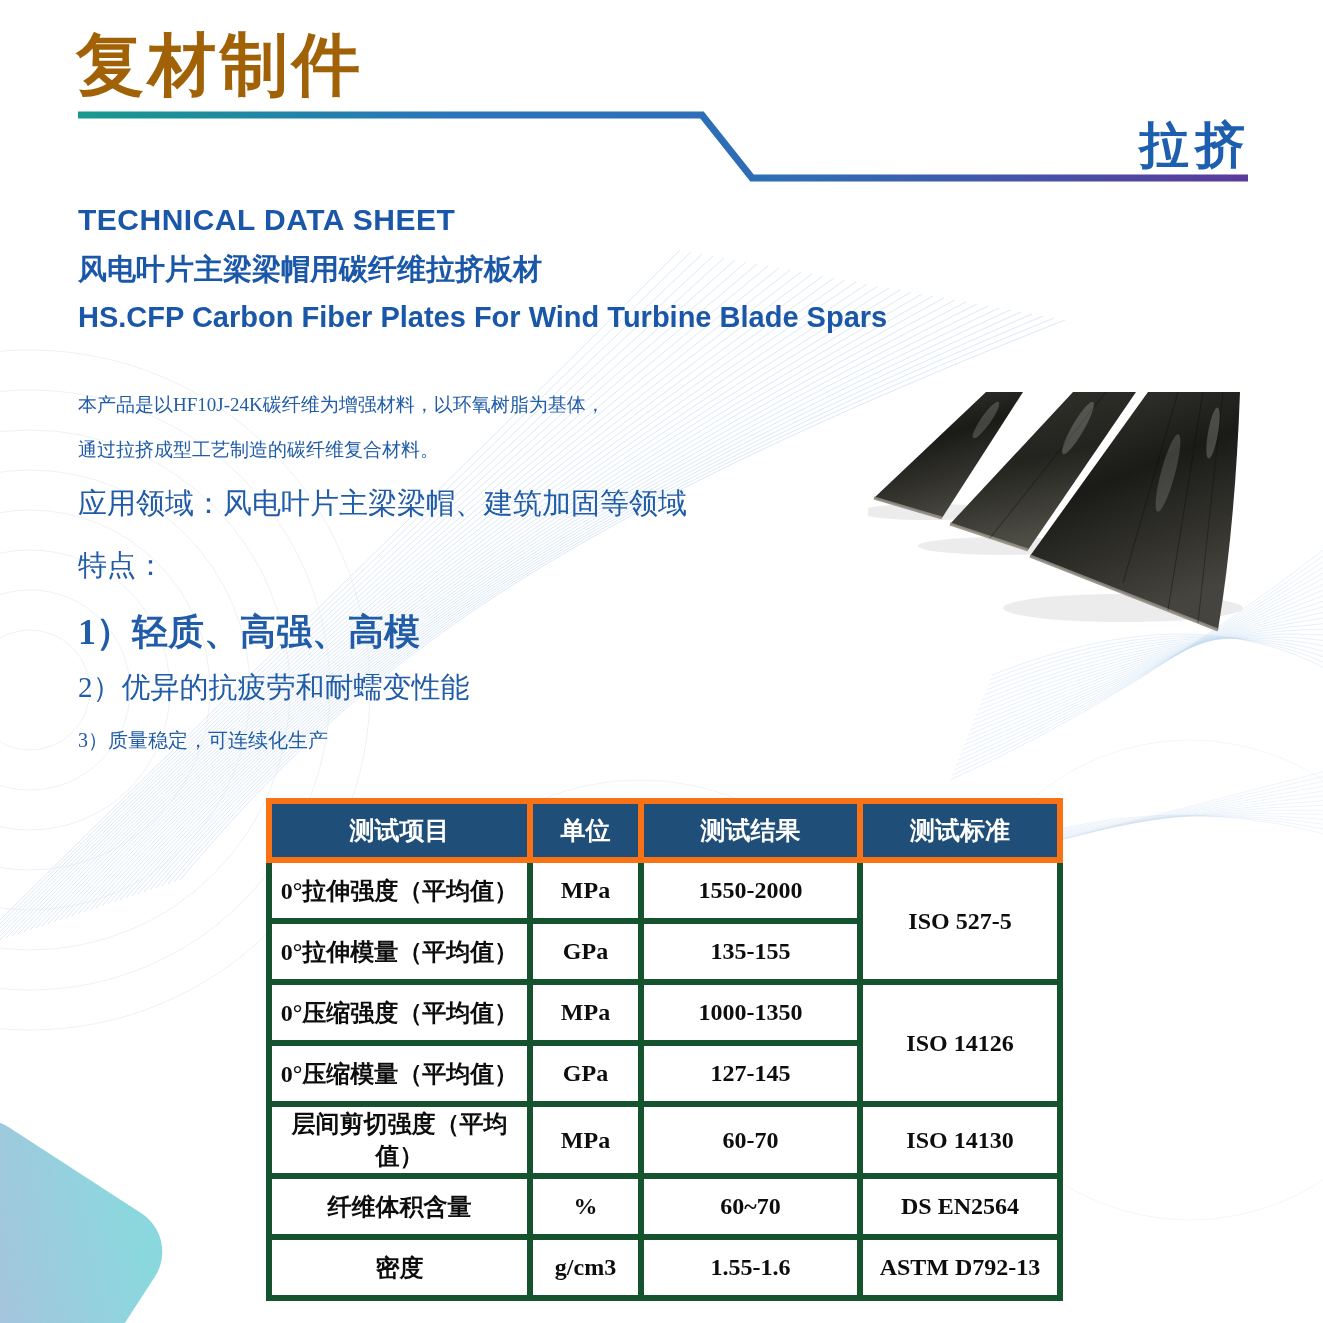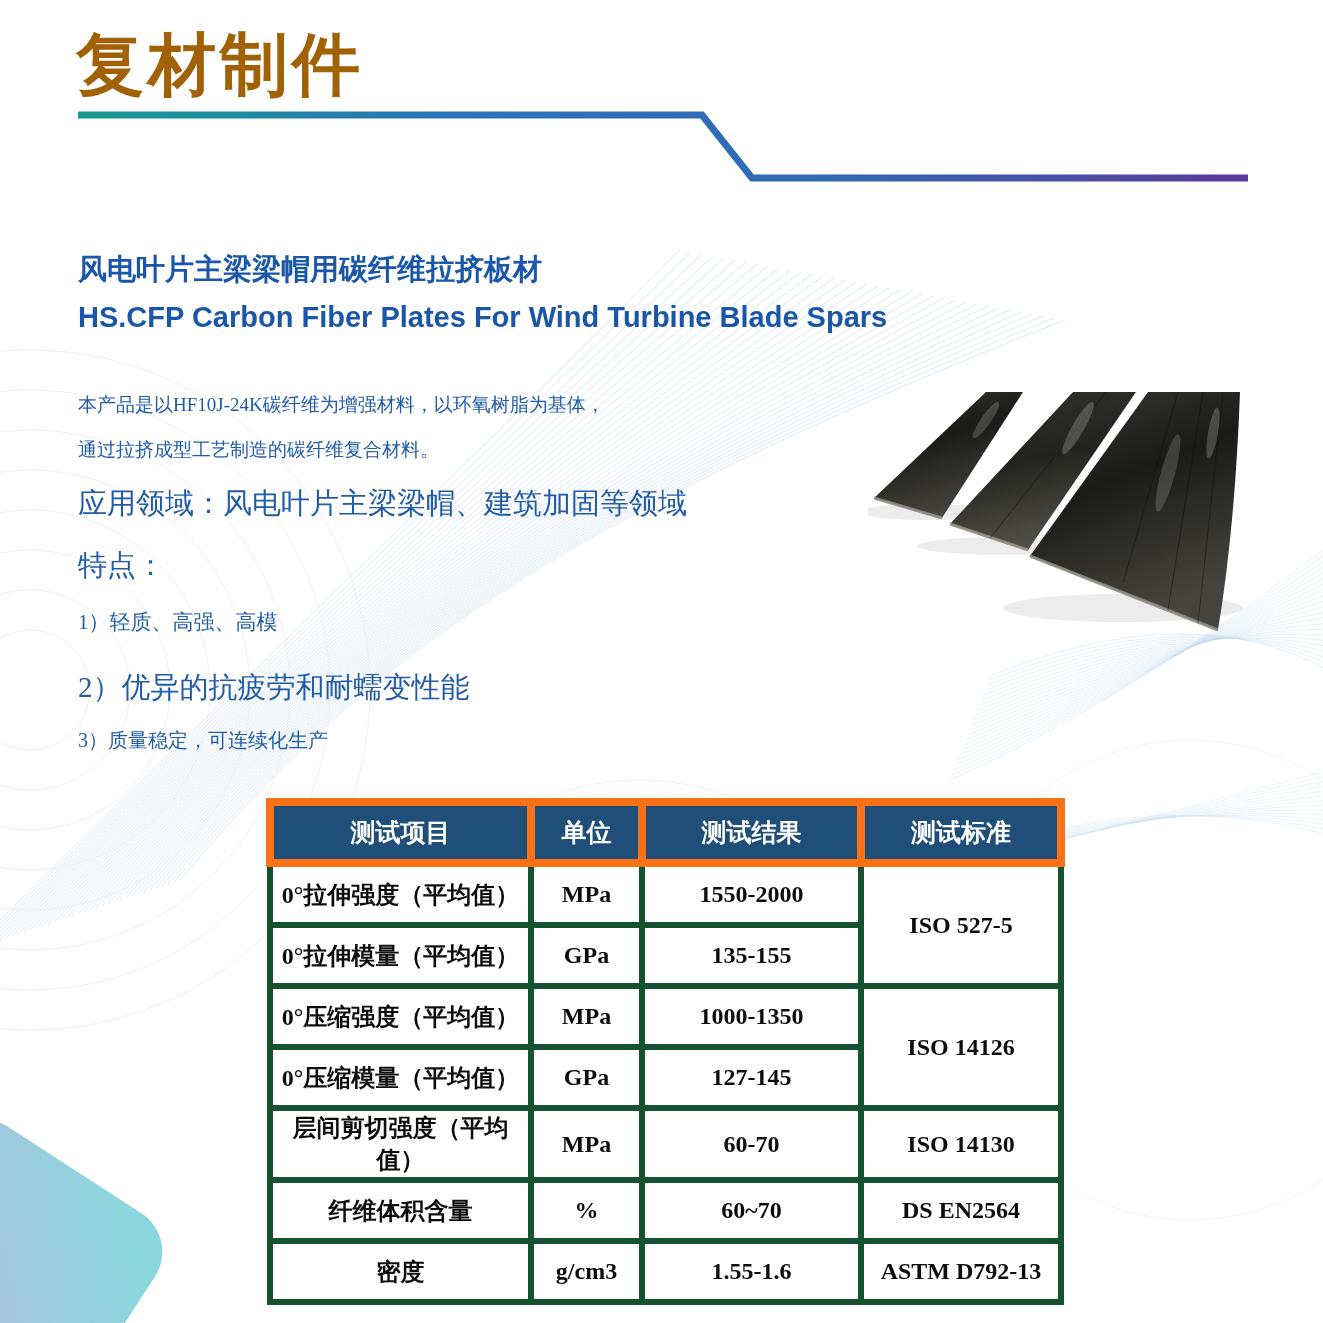--- a/index.html
+++ b/index.html
@@ -24,35 +24,35 @@
   
   .tds-heading{left:78px;top:203px;font-size:30px;font-weight:bold;color:#1b57a8;letter-spacing:.5px;z-index:2;}
   .sub-zh{left:78px;top:250px;font-size:29px;font-weight:900;color:#1b57a8;z-index:2;}
   .sub-en{left:78px;top:301px;font-size:29px;font-weight:bold;color:#1b57a8;z-index:2;}
 
   
   .cn-serif{font-family:"Liberation Serif",serif;color:#215ca8;}
   .intro{left:78px;top:382px;font-size:19px;line-height:45px;z-index:2;}
   .application{left:78px;top:484px;font-size:29px;z-index:2;}
   .features-label{left:78px;top:546px;font-size:29px;z-index:2;}
-  .feature-1{left:78px;top:608px;font-size:21px;z-index:2;}
+  .feature-1{left:78px;top:608px;font-size:36px;z-index:2;font-weight:bold;}
   .feature-2{left:78px;top:668px;font-size:29px;z-index:2;}
   .feature-3{left:78px;top:727px;font-size:20px;z-index:2;}
 
   
   .photo-svg{left:868px;top:378px;z-index:2;}
 
   
   .data-table{
     position:absolute;left:266px;top:798px;z-index:3;
     border-collapse:collapse;table-layout:fixed;background:#ffffff;
   }
   .data-table th{
     background:#1f4e79;color:#ffffff;font-size:25px;font-weight:bold;
-    height:51px;border:8px solid #f97316;text-align:center;vertical-align:middle;
+    height:51px;border:6px solid #f97316;text-align:center;vertical-align:middle;
     font-family:"Liberation Sans",sans-serif;
   }
   .data-table td{
     border:6px solid #14532d;height:53px;text-align:center;vertical-align:middle;
     font-size:24px;font-weight:bold;color:#0d0d0d;
     font-family:"Liberation Serif",serif;
   }
 
   
   .badge-back{
@@ -167,21 +167,23 @@
       <linearGradient id="lineGrad" gradientUnits="userSpaceOnUse" x1="78" y1="0" x2="1248" y2="0">
         <stop offset="0" stop-color="#17998d"></stop>
         <stop offset="0.32" stop-color="#2b74ba"></stop>
         <stop offset="0.62" stop-color="#2f6cb5"></stop>
         <stop offset="1" stop-color="#5b3a9b"></stop>
       </linearGradient>
     </defs>
     <path d="M 78 115 L 702 115 L 752 178 L 1248 178" fill="none" stroke="url(#lineGrad)" stroke-width="7" stroke-linejoin="miter"></path>
   </svg>
 
-
+  <div class="abs corner-label">拉挤</div>
+
+  <div class="abs tds-heading">TECHNICAL DATA SHEET</div>
   <div class="abs sub-zh">风电叶片主梁梁帽用碳纤维拉挤板材</div>
   <div class="abs sub-en">HS.CFP Carbon Fiber Plates For Wind Turbine Blade Spars</div>
 
   <div class="abs intro cn-serif">
     <div>本产品是以HF10J-24K碳纤维为增强材料，以环氧树脂为基体，</div>
     <div>通过拉挤成型工艺制造的碳纤维复合材料。</div>
   </div>
 
   <div class="abs application cn-serif">应用领域：风电叶片主梁梁帽、建筑加固等领域</div>
   <div class="abs features-label cn-serif">特点：</div>

